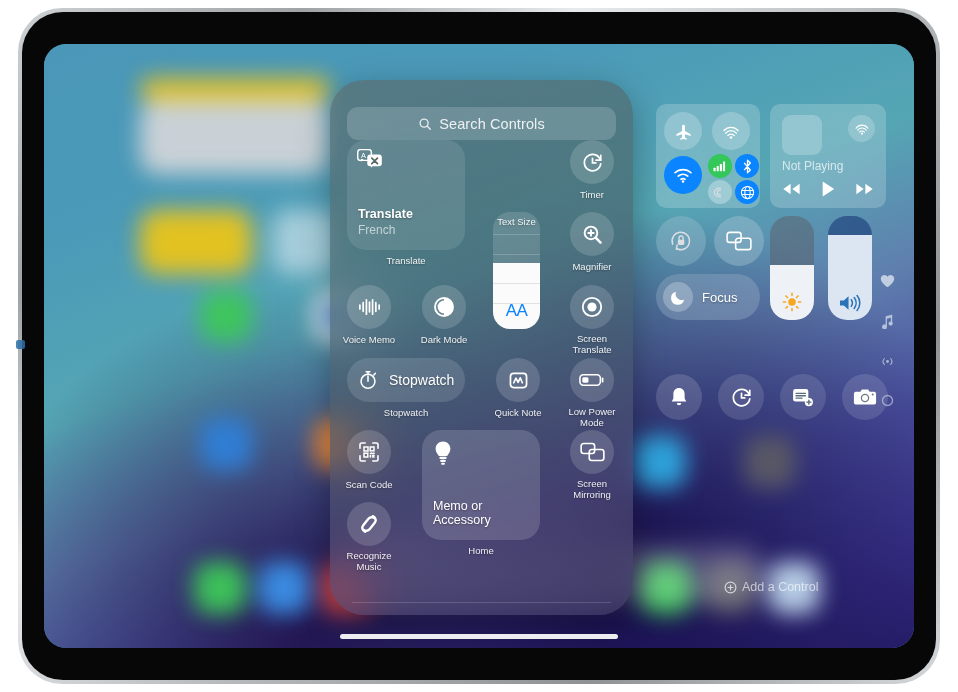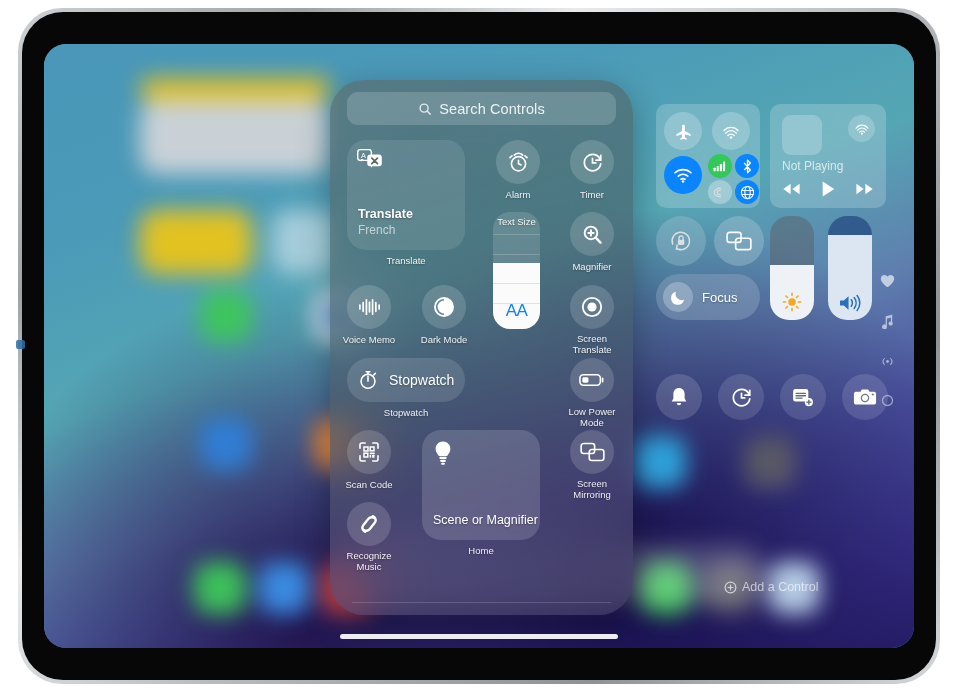--- a/index.html
+++ b/index.html
@@ -68,21 +68,21 @@
       linear-gradient(165deg, rgba(92,104,102,.62) 0%, rgba(72,92,96,.60) 28%,
                       rgba(70,88,104,.60) 55%, rgba(84,80,120,.62) 78%, rgba(64,60,100,.64) 100%);
     backdrop-filter: blur(26px);
     -webkit-backdrop-filter: blur(26px);
     box-shadow: 0 10px 34px rgba(0,0,0,.30);
     overflow: hidden;
   }
 
   #search-bar {
     position: absolute;
-    left: 17px; top: 12px;
+    left: 17px; top: 27px;
     width: 269px; height: 33px;
     border-radius: 11px;
     background: rgba(255,255,255,.17);
     display: flex; align-items: center; justify-content: center;
     gap: 7px;
   }
   #search-bar .sicon { width: 14px; height: 14px; opacity:.82; }
   #search-placeholder {
     color: rgba(255,255,255,.88);
     font-size: 14.5px; letter-spacing: .1px;
@@ -288,33 +288,20 @@
               <path d="M15 20.5 L15 17 L18.5 17 Z" fill="#fff"></path>
               <path d="M16 10 L22.2 16.2 M22.2 10 L16 16.2" stroke="#5a6a66" stroke-width="1.9" stroke-linecap="round"></path>
             </svg>
           </span>
           <span class="tile-title" style="left:11px; bottom:29px;">Translate</span>
           <span class="tile-sub" style="left:11px; bottom:13px;">French</span>
         </div>
         <div class="ctl-label" style="width:118px; margin-left:0;">Translate</div>
       </div>
 
-      <div class="ctl" style="left:166px; top:0px;">
-        <div class="ctl-circle">
-          <span>
-            <svg width="23" height="23" viewBox="0 0 24 24" fill="none" stroke="#fff" stroke-width="1.7" stroke-linecap="round">
-              <circle cx="12" cy="13.3" r="7.4"></circle>
-              <path d="M12 9.6 L12 13.3 L14.7 14.6"></path>
-              <path d="M5.2 5.0 L3.1 7.0 M18.8 5.0 L20.9 7.0"></path>
-              <path d="M7.6 4.3 A6 6 0 0 1 16.4 4.3"></path>
-            </svg>
-          </span>
-        </div>
-        <div class="ctl-label">Alarm</div>
-      </div>
 
       <div class="ctl" style="left:240px; top:0px;">
         <div class="ctl-circle">
           <span>
             <svg width="23" height="23" viewBox="0 0 24 24" fill="none" stroke="#fff" stroke-width="1.8" stroke-linecap="round">
               <path d="M20.2 9.2 A8.6 8.6 0 1 0 20.6 13.4"></path>
               <path d="M20.6 4.6 L20.6 9.6 L15.7 9.6"></path>
               <path d="M12 7.6 L12 12.4 L15.4 12.4"></path>
             </svg>
           </span>
@@ -400,20 +387,31 @@
               <line x1="10" y1="3" x2="14" y2="3"></line>
               <line x1="12" y1="3" x2="12" y2="5.7"></line>
               <line x1="18.4" y1="6.4" x2="20.1" y2="4.7"></line>
             </svg>
           </span>
           <span class="pill-text">Stopwatch</span>
         </div>
         <div class="ctl-label" style="width:118px; margin-left:0;">Stopwatch</div>
       </div>
 
+      <div class="ctl" style="left:166px; top:218px;">
+        <div class="ctl-circle">
+          <span>
+            <svg width="23" height="23" viewBox="0 0 24 24">
+              <rect x="3.6" y="4.6" width="16.8" height="14.8" rx="3.4" fill="none" stroke="#fff" stroke-width="1.8"></rect>
+              <path d="M7 14.4 L9.4 9.6 L11.6 14 L13.8 9.2 L16 14.4" fill="none" stroke="#fff" stroke-width="1.7" stroke-linecap="round" stroke-linejoin="round"></path>
+            </svg>
+          </span>
+        </div>
+        <div class="ctl-label">Quick Note</div>
+      </div>
 
       <div class="ctl" style="left:240px; top:218px;">
         <div class="ctl-circle">
           <span>
             <svg width="26" height="16" viewBox="0 0 28 16">
               <rect x="1" y="2.4" width="22" height="11.2" rx="3.6" fill="none" stroke="#fff" stroke-width="1.7"></rect>
               <rect x="3.6" y="5" width="6.6" height="6" rx="1.6" fill="#fff"></rect>
               <path d="M25.4 6.2 L25.4 9.8" stroke="#fff" stroke-width="1.8" stroke-linecap="round"></path>
             </svg>
           </span>
@@ -442,21 +440,21 @@
       <div class="ctl" style="left:92px; top:290px;">
         <div class="ctl-tile" style="width:118px; height:110px; background:rgba(255,255,255,.155);">
           <span style="position:absolute; left:12px; top:10px;">
             <svg width="18" height="26" viewBox="0 0 18 26">
               <path d="M9 1.4 C13.4 1.4 16.4 4.8 16.4 8.8 C16.4 12.2 14.2 14.2 13.2 16 L4.8 16 C3.8 14.2 1.6 12.2 1.6 8.8 C1.6 4.8 4.6 1.4 9 1.4 Z" fill="#fff"></path>
               <rect x="5.4" y="16.8" width="7.2" height="2.1" rx="1" fill="#fff"></rect>
               <rect x="6.2" y="19.8" width="5.6" height="2.1" rx="1" fill="#fff"></rect>
               <rect x="7.1" y="22.8" width="3.8" height="2.0" rx="1" fill="#fff"></rect>
             </svg>
           </span>
-          <span class="tile-title" style="left:11px; bottom:13px; font-weight:normal; font-size:12.5px;">Scene or Magnifier</span>
+          <span class="tile-title" style="left:11px; bottom:13px; font-weight:normal; font-size:12.5px;">Memo or Accessory</span>
         </div>
         <div class="ctl-label" style="width:118px; margin-left:0;text-align:center;">Home</div>
       </div>
 
       <div class="ctl" style="left:17px; top:362px;">
         <div class="ctl-circle">
           <span>
             <svg width="26" height="26" viewBox="0 0 26 26">
               <path d="M16.8 5.2 C19.6 6.4 20.6 9.4 18.9 11.6 L13.8 18.0 C12.2 20.0 9.4 20.3 7.6 18.8" fill="none" stroke="#fff" stroke-width="2.4" stroke-linecap="round"></path>
               <path d="M9.2 20.8 C6.4 19.6 5.4 16.6 7.1 14.4 L12.2 8.0 C13.8 6.0 16.6 5.7 18.4 7.2" fill="none" stroke="#fff" stroke-width="2.4" stroke-linecap="round"></path>

